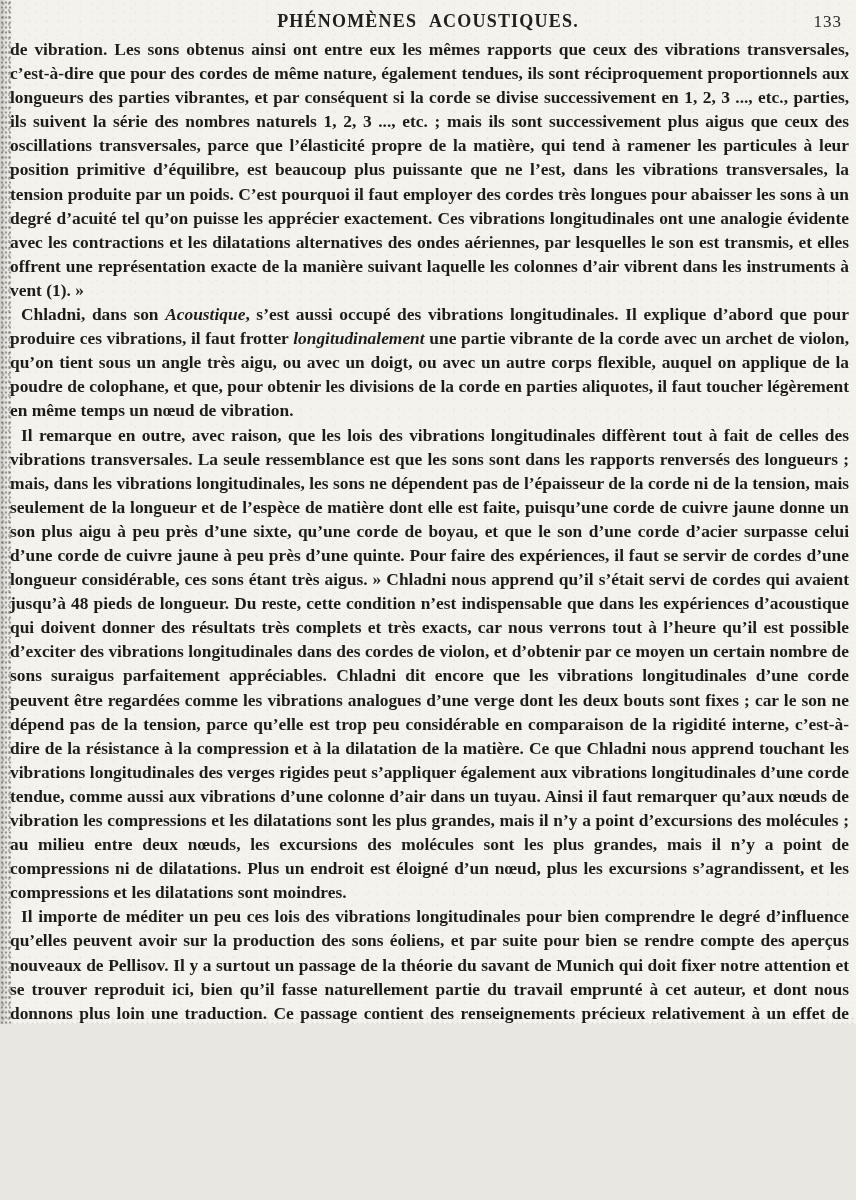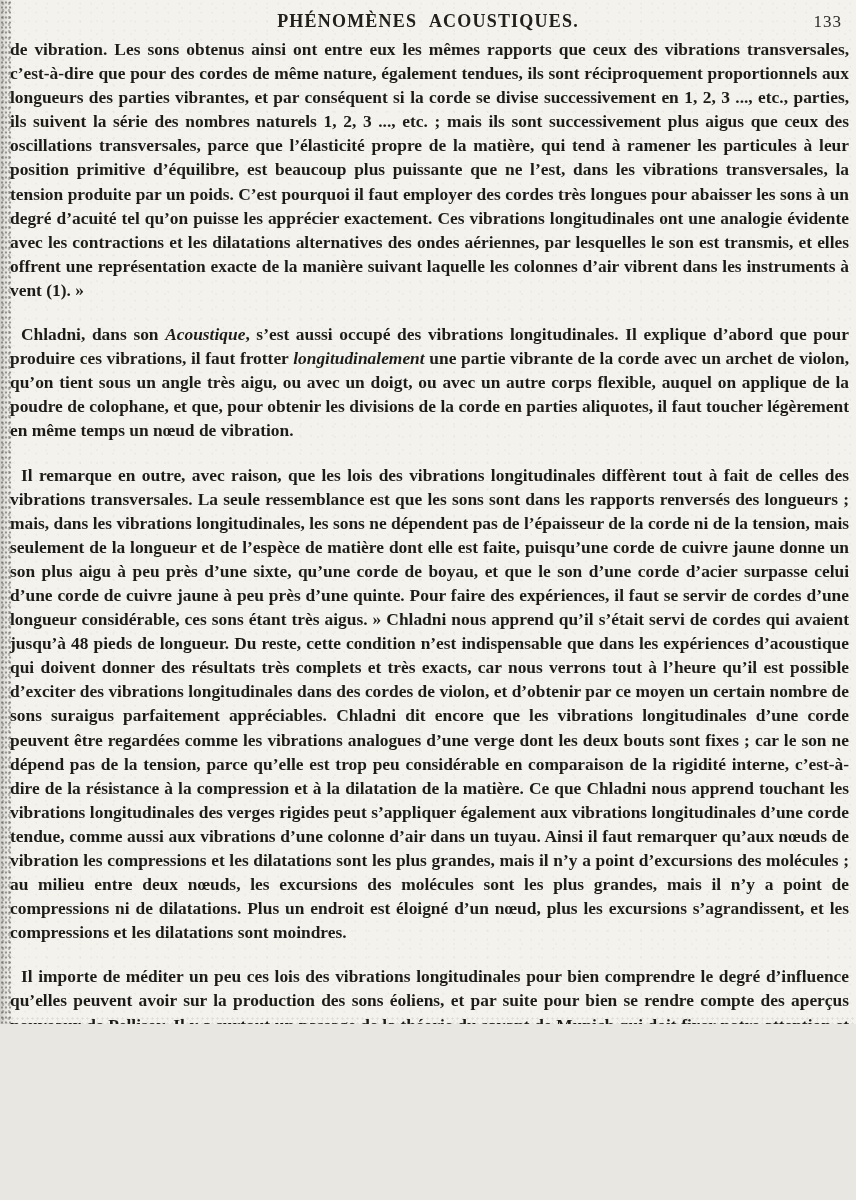--- a/index.html
+++ b/index.html
@@ -40,21 +40,21 @@
   .page-number{
     position:absolute;right:14px;top:1px;font-size:17px;font-weight:400;color:#2a2925;
     letter-spacing:1px;
   }
   .body-text{
     position:absolute;top:37px;left:10px;right:7px;
     font-size:17.4px;line-height:24.1px;text-align:justify;
     color:#1d1c18;
   }
   .body-text p{margin:0;padding:0;font-weight:bold;}
-  .body-text p.indent{text-indent:11px;margin-top:20px;}
+  .body-text p.indent{text-indent:11px;}
   .body-text i{font-style:italic;}
   .footnote-rule{
     position:absolute;left:4px;right:6px;top:1154px;height:0;
     border-top:2px solid #33322e;
   }
   .footnote{
     position:absolute;left:0;right:12px;top:1170px;
     padding-left:26px;font-size:14.6px;line-height:19px;color:#24231f;
   }
   .footnote i{font-style:italic;}

